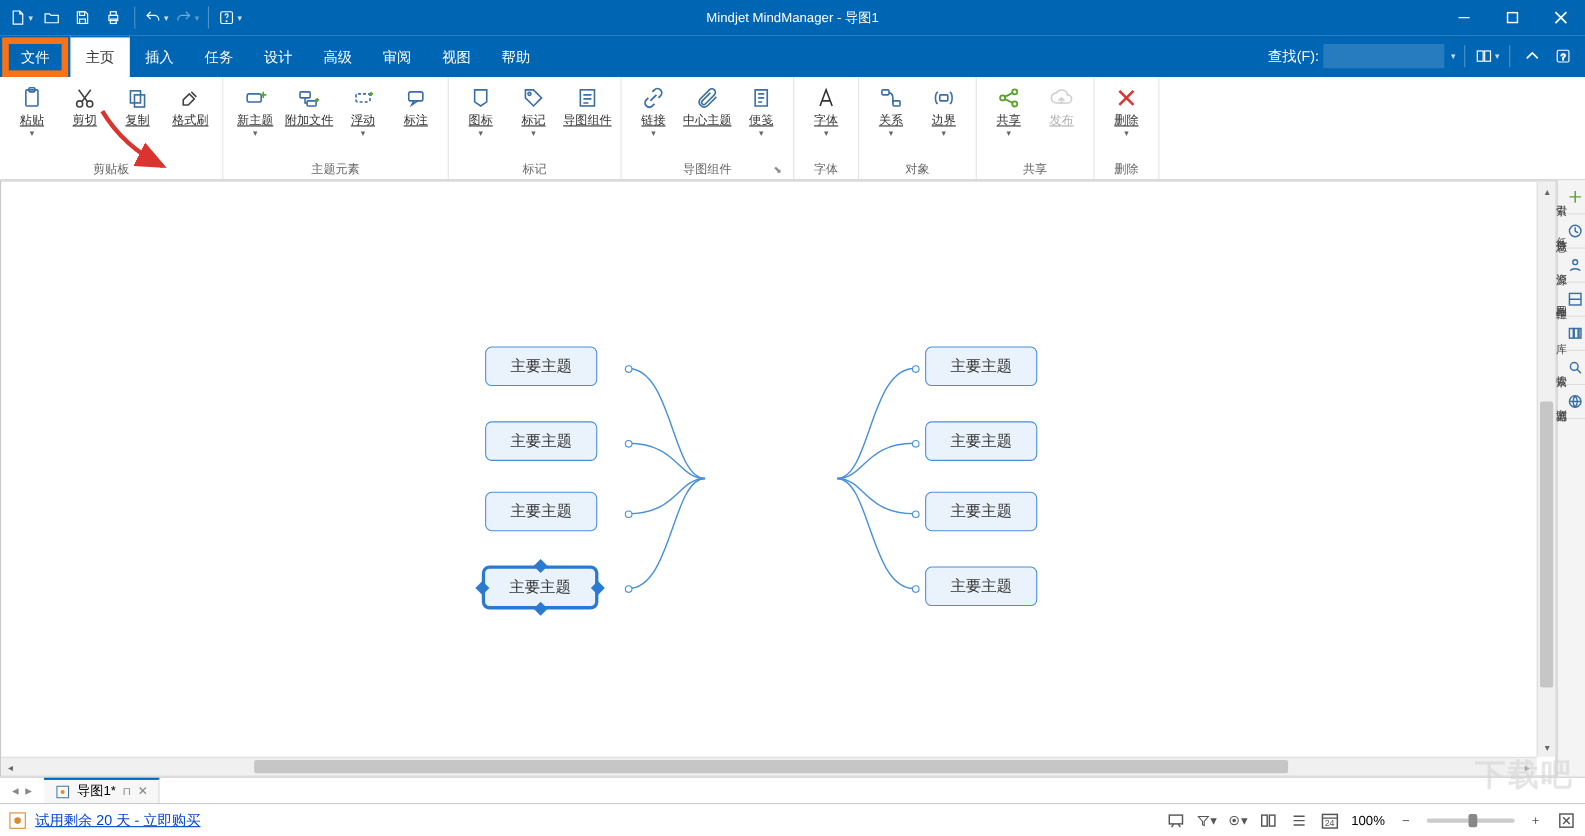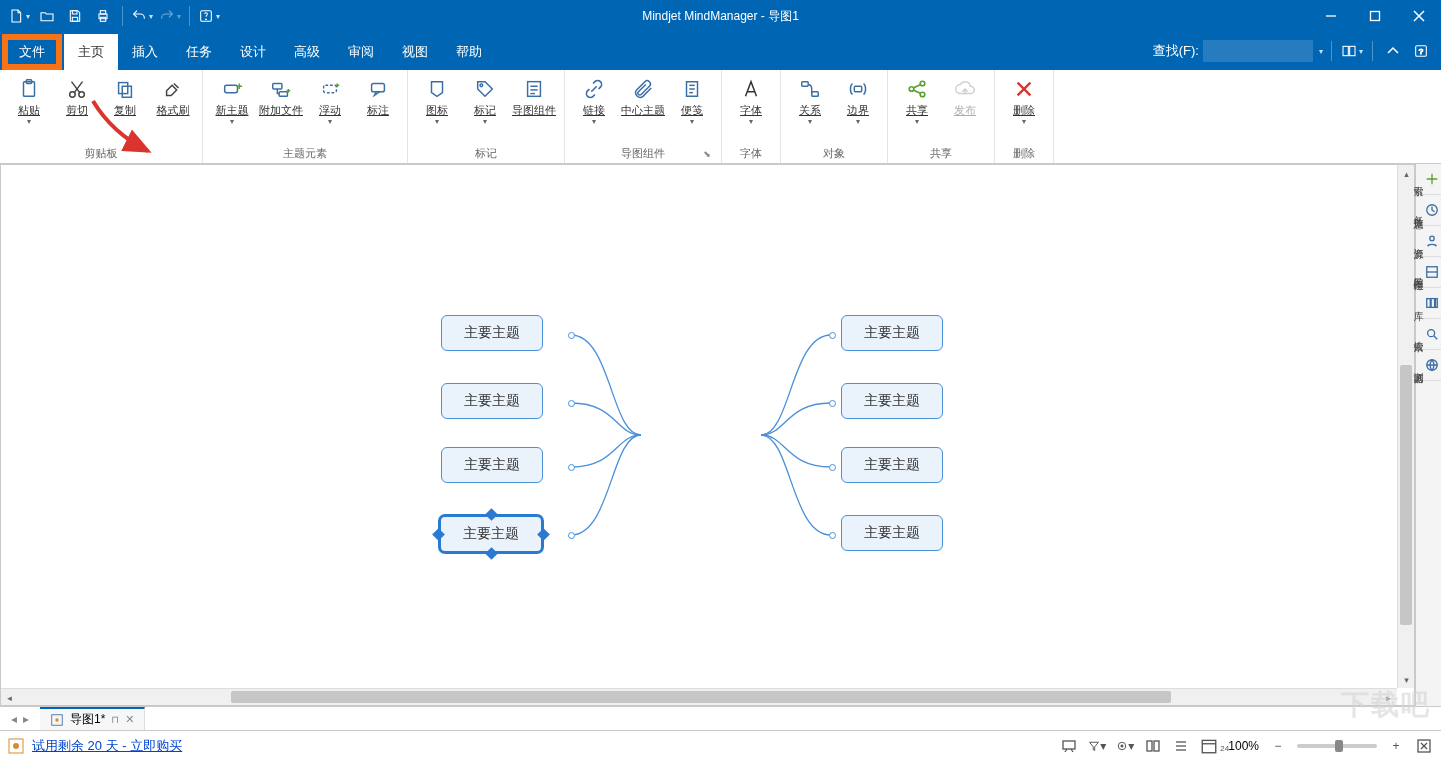--- a/index.html
+++ b/index.html
@@ -611,21 +611,21 @@
           <line x1="3" y1="4" x2="13" y2="4"></line>
           <line x1="3" y1="8" x2="13" y2="8"></line>
           <line x1="3" y1="12" x2="13" y2="12"></line>
         </svg>
       </div>
     <div class="sb-icon" style="position:relative">
         <svg viewBox="0 0 16 16" width="18" height="18" fill="none" stroke="#555" stroke-width="1.2">
           <rect x="2" y="3" width="12" height="11"></rect>
           <line x1="2" y1="6" x2="14" y2="6"></line>
         </svg>
-        <span style="position:absolute;font-size:8px;left:20px;top:7px">24</span>
+        <span style="position:absolute;font-size:8px;left:4px;top:7px">24</span>
       </div>
     <span>100%</span>
     <span class="sb-icon">−</span>
     <div class="zoom-slider">
         <div class="zthumb"></div>
       </div>
     <span class="sb-icon">+</span>
     <div class="sb-icon">
         <svg viewBox="0 0 16 16" width="16" height="16" fill="none" stroke="#555" stroke-width="1.3">
           <rect x="2" y="2" width="12" height="12"></rect>

